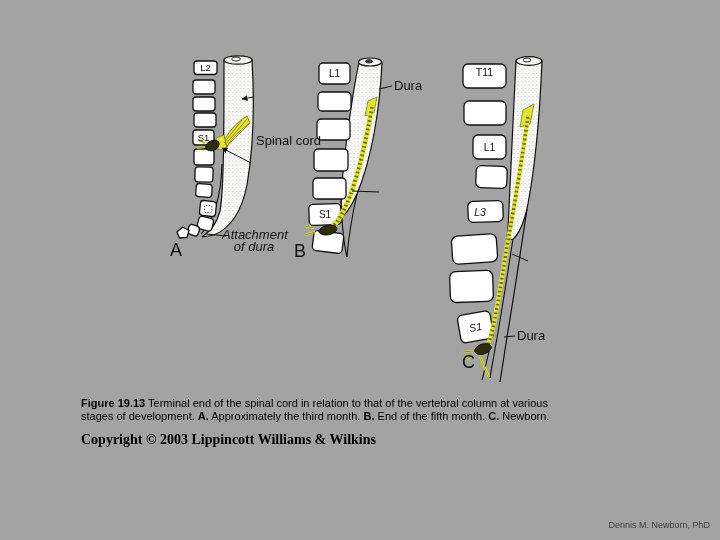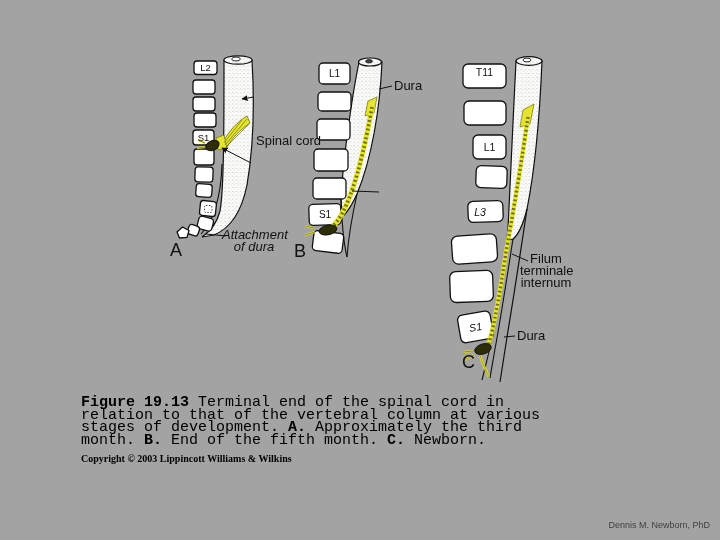--- a/index.html
+++ b/index.html
@@ -8,24 +8,24 @@
   .art{position:absolute;left:0;top:0;}
   .vlbl{position:absolute;display:flex;align-items:center;justify-content:center;
         font-size:9.5px;color:#111;}
   .vlbl.b{font-size:10px;}
   .vlbl.c{font-size:10.5px;}
   .vlbl.it{font-style:italic;}
   .ann{position:absolute;font-size:13px;line-height:11px;color:#111;white-space:pre-line;}
   .ann.ctr{text-align:center;}
   .letter{position:absolute;font-size:18px;font-weight:400;color:#111;}
   .caption{position:absolute;left:81px;top:397px;width:478px;
-           font-family:Liberation Mono, monospace;font-size:15px;line-height:12.6px;color:#000;}
+           font-family:Liberation Sans, sans-serif;font-size:11px;line-height:12.6px;color:#000;}
   .caption .bold{font-weight:700;}
-  .copyright{position:absolute;left:81px;top:453px;font-family:"Liberation Serif",serif;
-             font-size:10px;font-weight:600;color:#000;text-align:right;}
+  .copyright{position:absolute;left:81px;top:432px;font-family:"Liberation Serif",serif;
+             font-size:14px;font-weight:600;color:#000;text-align:right;}
   .credit{position:absolute;left:580px;top:520px;width:130px;text-align:right;
           font-size:9px;color:#3f3f3f;}
 </style>
 </head>
 <body>
 
 <div class="slide">
 
   <svg class="art" width="720" height="540" viewBox="0 0 720 540">
     <defs>
@@ -159,23 +159,20 @@
 
   <div class="vlbl b" style="left:319px;top:63px;width:31px;height:21px;">L1</div>
   <div class="vlbl b" style="left:309px;top:204px;width:32px;height:21px;">S1</div>
   <div class="ann" style="left:394px;top:80px;">Dura</div>
   <div class="letter" style="left:294px;top:241px;">B</div>
 
   <div class="vlbl c" style="left:463px;top:64px;width:43px;height:16px;">T11</div>
   <div class="vlbl c" style="left:473px;top:135px;width:33px;height:24px;">L1</div>
   <div class="vlbl c it" style="left:468px;top:201px;width:24px;height:21px;">L3</div>
   <div class="vlbl c it" style="left:459px;top:313px;width:33px;height:28px;transform:rotate(-10deg);">S1</div>
-  <div class="ann ctr" style="left:520px;top:253px;width:52px;line-height:12px;">Filum
-terminale
-internum</div>
   <div class="ann" style="left:517px;top:330px;">Dura</div>
   <div class="letter" style="left:462px;top:352px;">C</div>
 
   <div class="caption"><span class="bold">Figure 19.13</span><span> Terminal end of the spinal cord in relation to that of the vertebral column at various stages of development. </span><span class="bold">A.</span><span> Approximately the third month. </span><span class="bold">B.</span><span> End of the fifth month. </span><span class="bold">C.</span><span> Newborn.</span></div>
 
   <div class="copyright">Copyright © 2003 Lippincott Williams &amp; Wilkins</div>
   <div class="credit">Dennis M. Newborn, PhD</div>
 
 </div>
 

